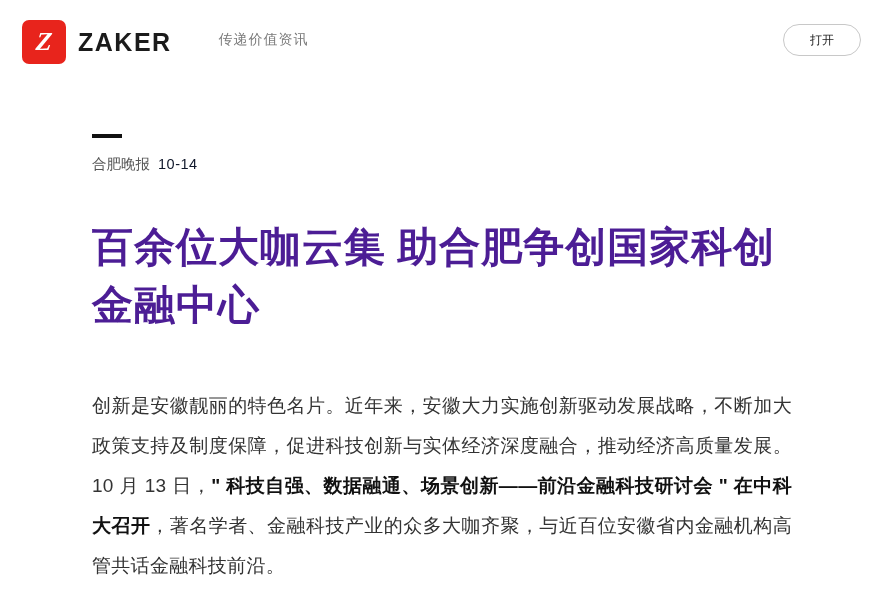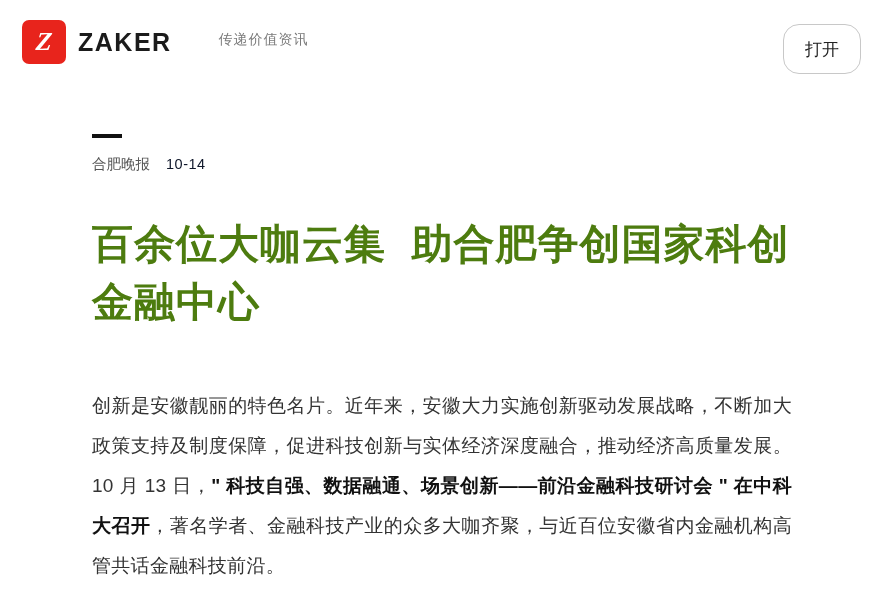--- a/index.html
+++ b/index.html
@@ -71,26 +71,26 @@
     font-size: 14px;
     color: #7a7a7a;
     letter-spacing: 1px;
     margin-top: 2px;
   }
   .open-btn {
     position: absolute;
     right: 26px;
     top: 24px;
     width: 78px;
-    height: 50px;
+    height: 32px;
     border: 1px solid #c8c8c8;
     border-radius: 16px;
     background: #fff;
     color: #222;
-    font-size: 17px;
+    font-size: 12px;
     display: flex;
     align-items: center;
     justify-content: center;
     cursor: pointer;
     box-sizing: border-box;
   }
 
   
   .article {
     padding: 0 95px 0 92px;
@@ -105,32 +105,32 @@
   }
   .meta {
     display: flex;
     align-items: baseline;
     font-size: 14.5px;
     color: #6e6e6e;
     margin-bottom: 44px;
   }
   .meta .source {
     color: #555;
-    margin-right: 16px;
+    margin-right: 8px;
   }
   .meta .date {
     color: #0f172a;
     letter-spacing: .5px;
   }
   .headline {
-    font-family: Liberation Mono, monospace;
+    font-family: Liberation Serif, serif;
     font-weight: bold;
     font-size: 41px;
     line-height: 1.42;
-    color: #4d7c0f;
+    color: #4c1d95;
     letter-spacing: 1px;
     margin: 0 0 52px 0;
   }
   .body-text {
     font-size: 19px;
     line-height: 2.1;
     color: #333;
     letter-spacing: .3px;
     margin: 0;
     text-align: justify;

